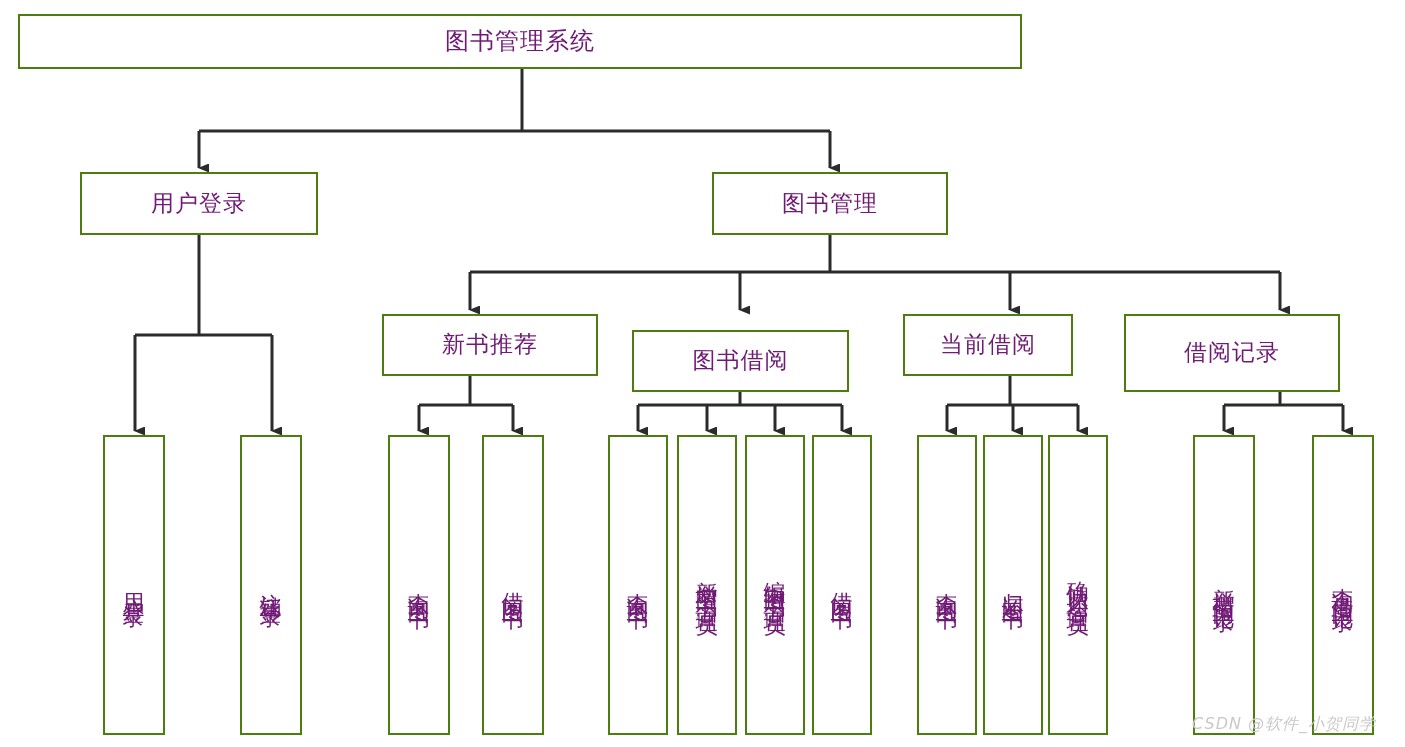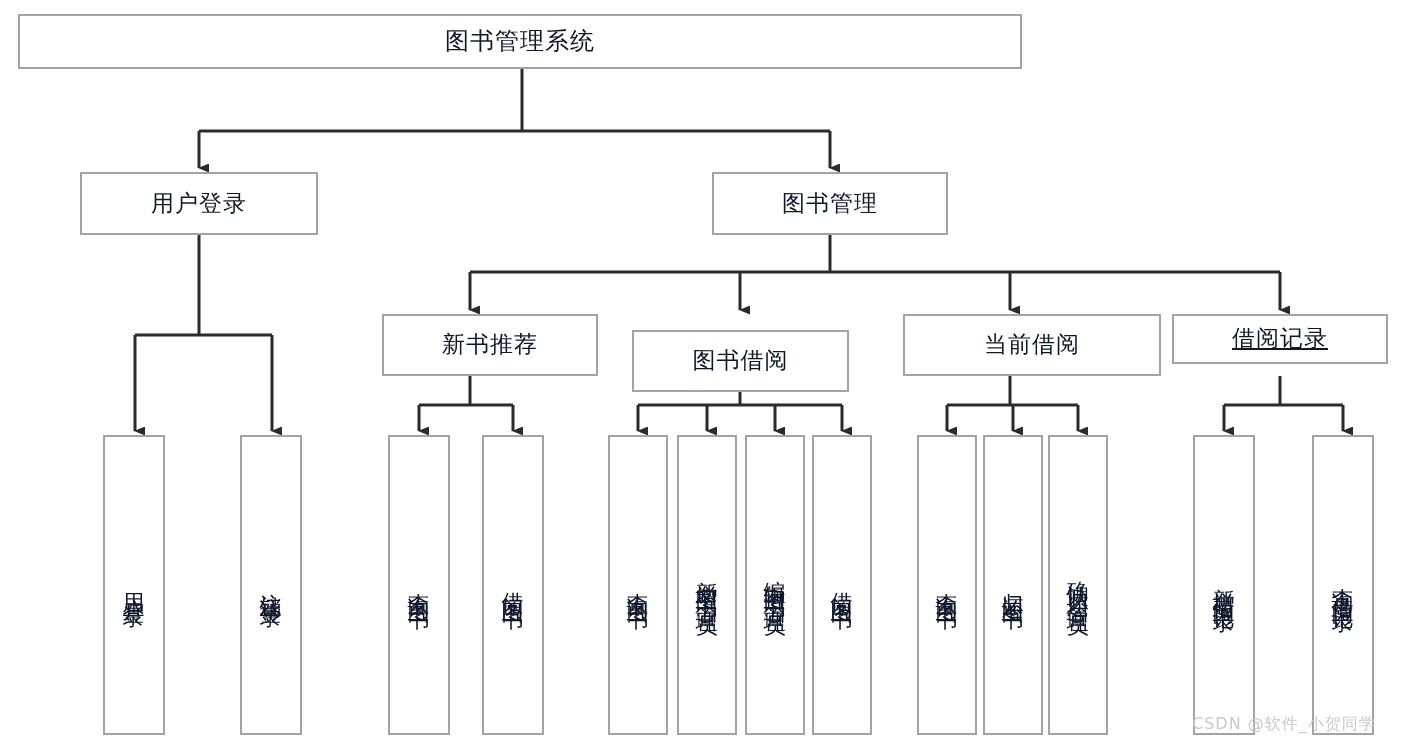--- a/index.html
+++ b/index.html
@@ -23,25 +23,25 @@
     left: 0;
     top: 0;
     width: 1405px;
     height: 747px;
     pointer-events: none;
   }
   .node {
     position: absolute;
     box-sizing: border-box;
     background: #ffffff;
-    border: 2px solid #a3a3a3;
+    border: 2px solid #4d7c0f;
     display: flex;
     align-items: center;
     justify-content: center;
-    color: #0f172a;
+    color: #701a75;
   }
   .node.h {
     font-size: 23px;
     letter-spacing: 1px;
     line-height: 1.1;
     text-align: center;
   }
   .node.root {
     font-size: 24px;
   }
@@ -137,24 +137,24 @@
   <div class="node h" style="left: 712px; top: 172px; width: 236px; height: 63px;">
     <span>图书管理</span>
   </div>
 
   <div class="node h" style="left: 362px; top: 314px; width: 216px; height: 62px; margin-left: 20px;">
     <span>新书推荐</span>
   </div>
   <div class="node h" style="left: 632px; top: 330px; width: 217px; height: 62px;">
     <span>图书借阅</span>
   </div>
-  <div class="node h" style="left: 903px; top: 314px; width: 258px; height: 62px;">
+  <div class="node h" style="left: 903px; top: 314px; width: 170px; height: 62px;">
     <span>当前借阅</span>
   </div>
-  <div class="node h" style="left: 1172px; top: 314px; width: 216px; height: 50px; text-decoration: underline;">
+  <div class="node h" style="left: 1124px; top: 314px; width: 216px; height: 78px;">
     <span>借阅记录</span>
   </div>
 
   <div class="node v" style="left: 103px; top: 435px; width: 62px; height: 300px;">
     <span class="vtext">用户登录</span>
   </div>
   <div class="node v" style="left: 240px; top: 435px; width: 62px; height: 300px;">
     <span class="vtext">注销登录</span>
   </div>
   <div class="node v" style="left: 388px; top: 435px; width: 62px; height: 300px;">
@@ -184,15 +184,15 @@
   <div class="node v" style="left: 1048px; top: 435px; width: 60px; height: 300px;">
     <span class="vtext">确认归还（管理员）</span>
   </div>
   <div class="node v" style="left: 1193px; top: 435px; width: 62px; height: 300px;">
     <span class="vtext">新增借阅记录</span>
   </div>
   <div class="node v" style="left: 1312px; top: 435px; width: 62px; height: 300px;">
     <span class="vtext">查询借阅记录</span>
   </div>
 
-  <div class="watermark" style="left:1192px; top:714px;">CSDN @软件_小贺同学</div>
+  <div class="watermark" style="left:1192px; top:714px;font-style:italic;">CSDN @软件_小贺同学</div>
 
 </div>
 
 </body></html>

